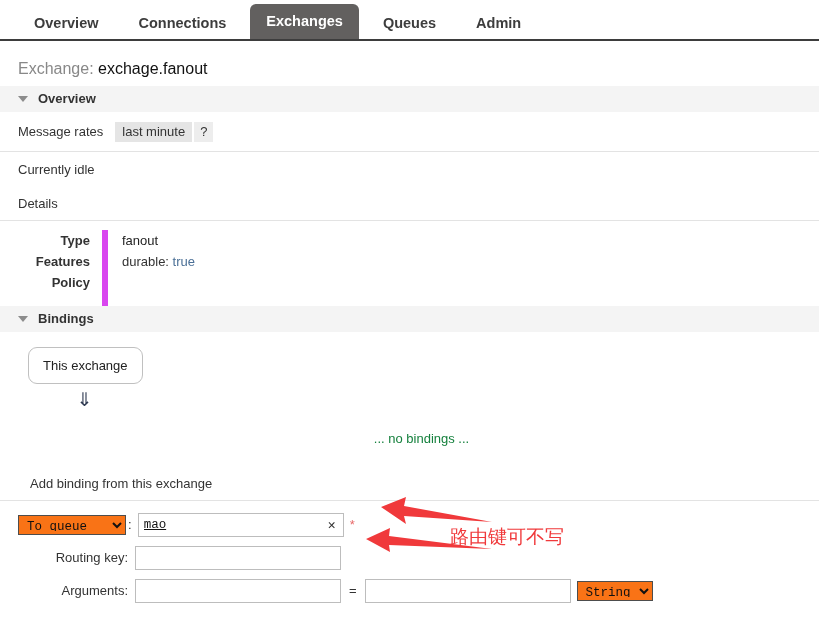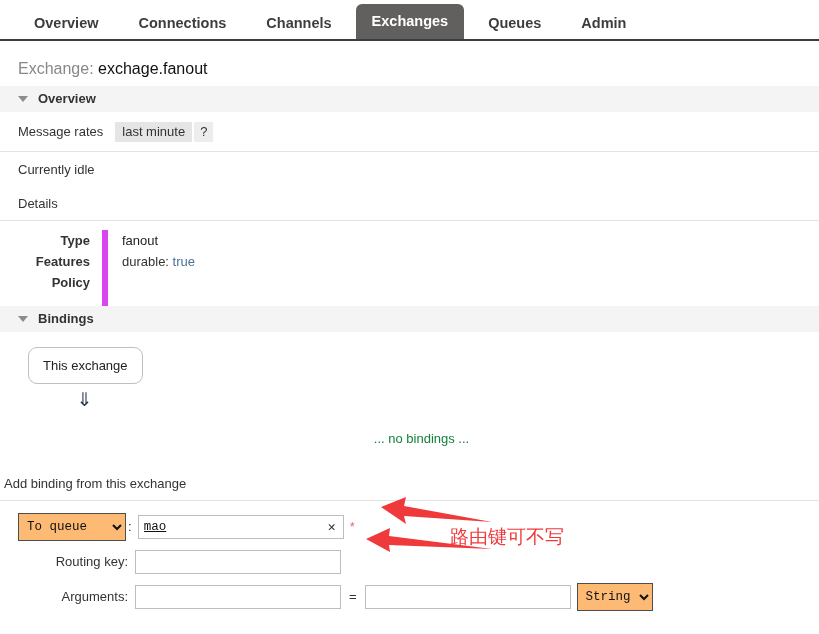--- a/index.html
+++ b/index.html
@@ -167,42 +167,42 @@
   .no-bindings {
     margin-left: 6px;
     font-size: 13px;
     color: #15803d;
     padding-top: 20px;
     text-align: center;
   }
 
   
   #add-binding-label {
-    padding: 30px 0 9px 4px;
+    padding: 30px 0 9px 30px;
     font-size: 13px;
     color: #333;
   }
   #form-area {
     position: relative;
     padding-left: 18px;
     padding-top: 12px;
   }
   .form-row {
     display: flex;
     align-items: center;
     margin-bottom: 9px;
   }
   select.sel {
     font-family: "Liberation Mono", monospace;
     font-size: 12.5px;
     color: #111;
     border: 1px solid #4d4d4d;
-    background: #fdba74;
+    background: #f97316;
     padding: 3px 4px;
-    height: 28px;
+    height: 20px;
     box-sizing: border-box;
     border-radius: 0;
   }
   #dest-select { width: 108px; }
   #argtype-select { width: 76px; }
   .colon { margin: 0 6px 0 2px; font-size: 13px; color: #333; }
   .row-label {
     width: 110px;
     text-align: right;
     font-size: 13px;
@@ -264,21 +264,20 @@
     white-space: nowrap;
   }
 </style>
 </head>
 <body>
 
 <div id="nav">
   <div id="nav-list">
     <div class="nav-tab">Overview</div>
     <div class="nav-tab">Connections</div>
-    <div class="nav-tab">Channels</div>
     <div class="nav-tab active">Exchanges</div>
     <div class="nav-tab">Queues</div>
     <div class="nav-tab">Admin</div>
   </div>
 </div>
 
 <div id="page-title">
   <span class="tl-prefix">Exchange:</span>
   <span class="tl-name">exchage.fanout</span>
 </div>

